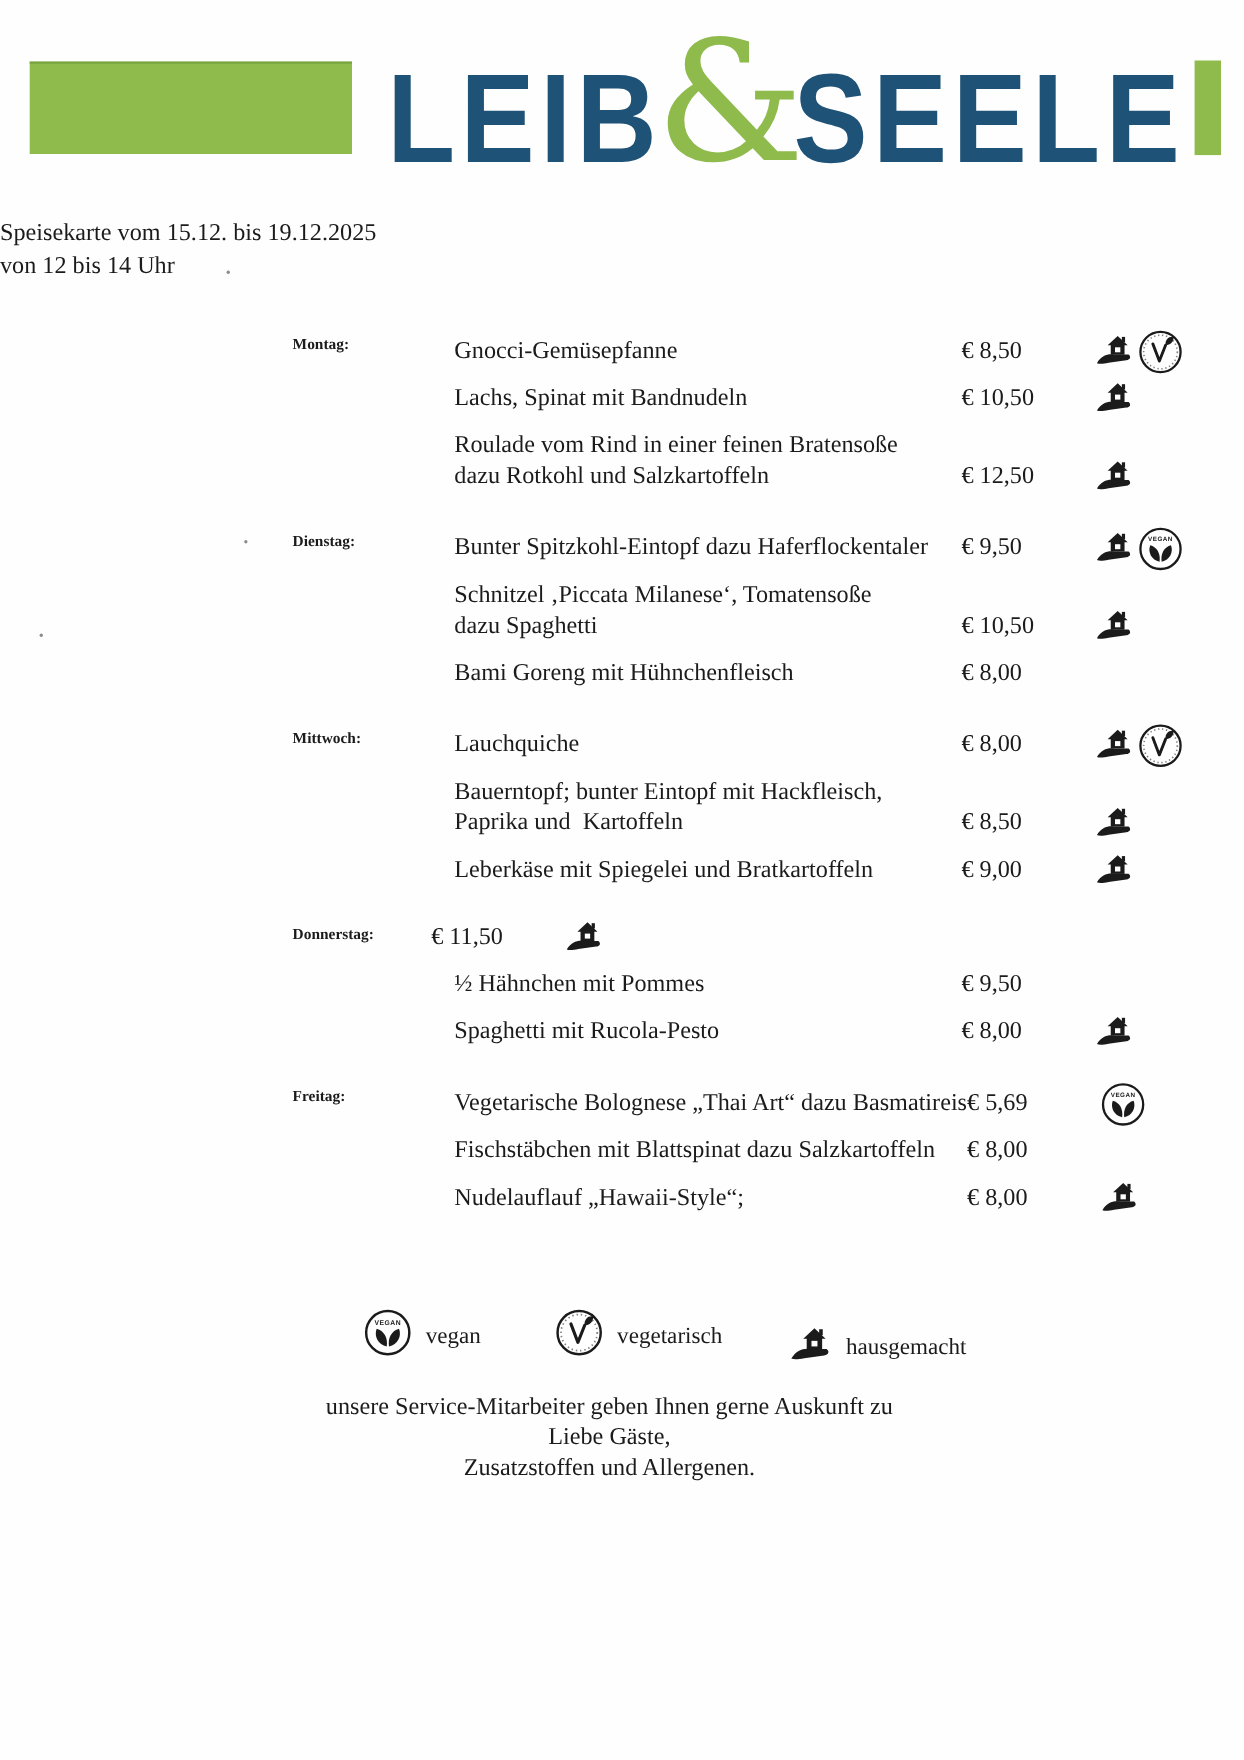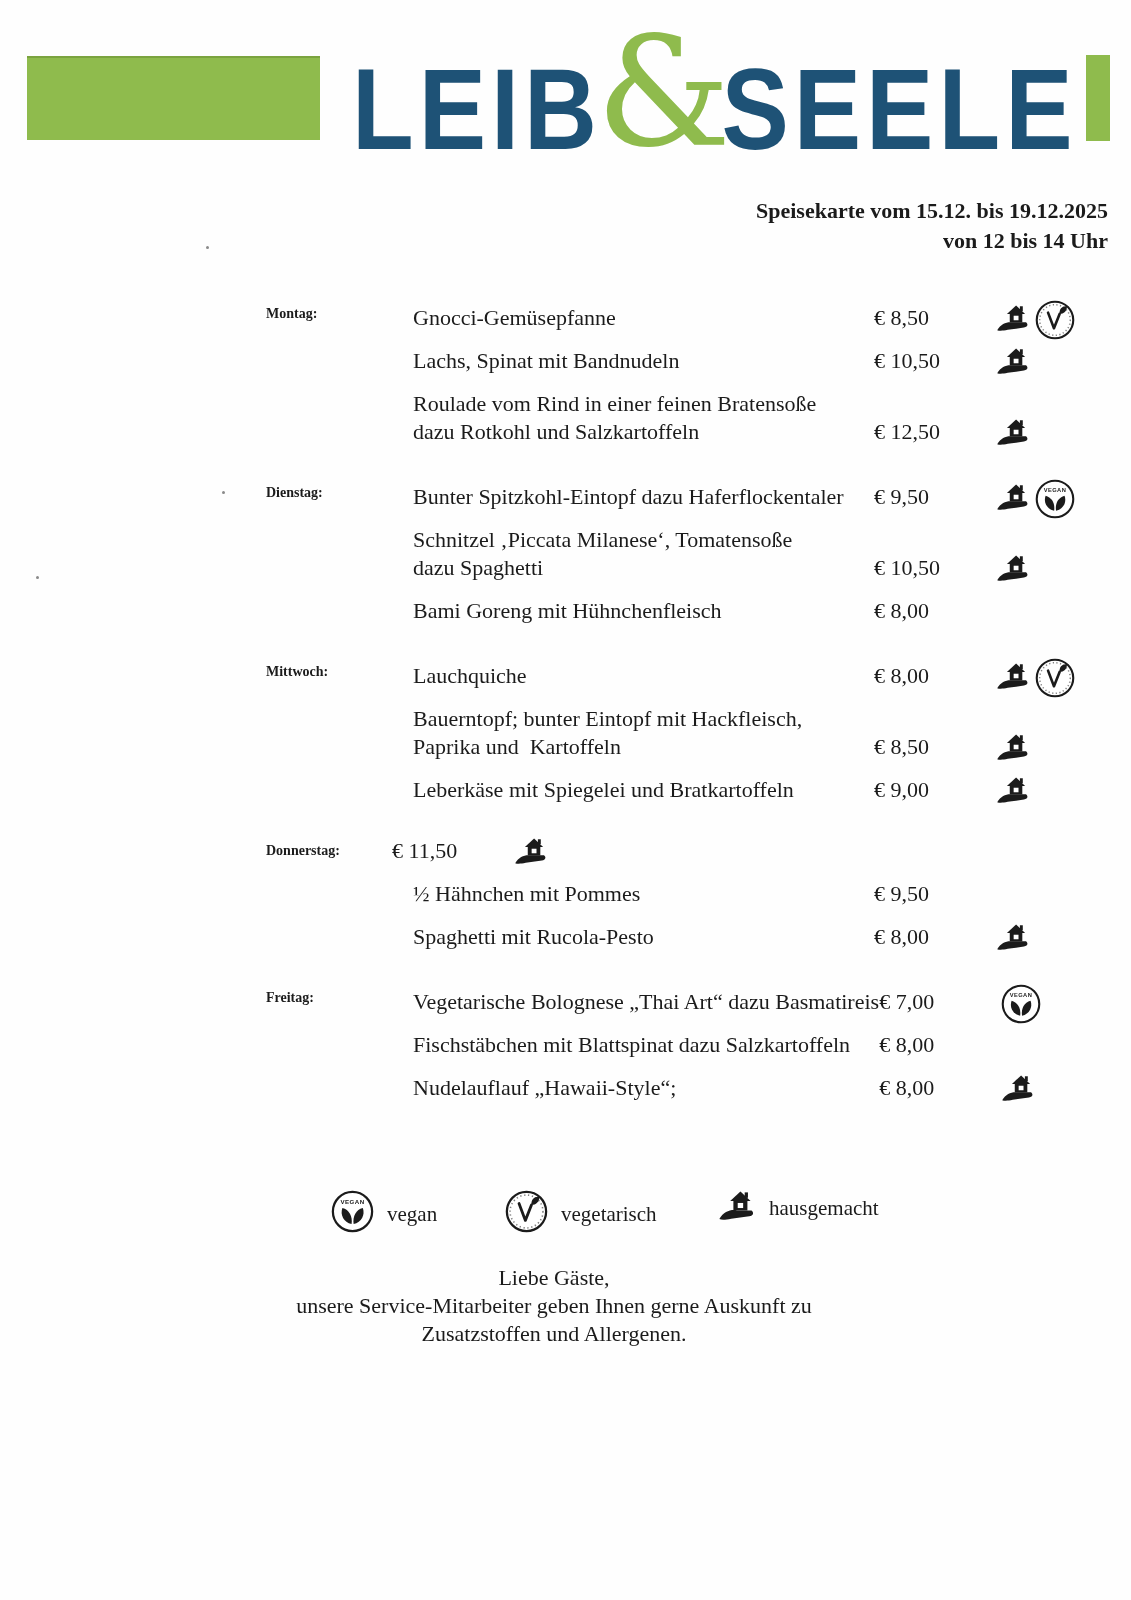--- a/index.html
+++ b/index.html
@@ -11,41 +11,41 @@
   
   .logo-bar-left{position:absolute;left:27px;top:56px;width:293px;height:84px;
     background:#8fbb4d;border-top:2px solid #7ba33f;box-sizing:border-box;}
   .logo-bar-right{position:absolute;left:1086px;top:55px;width:24px;height:86px;background:#8fbb4d;}
   .logo-row{position:absolute;left:352px;top:50px;display:flex;align-items:center;}
   .logo-word{font-family:"Liberation Sans",sans-serif;font-weight:700;font-size:101px;
     line-height:88px;letter-spacing:5px;color:#1e5276;transform:scaleY(1.14);transform-origin:50% 20%;}
   .logo-amp{font-family:"DejaVu Serif",serif;font-weight:400;font-size:152px;line-height:110px;
     color:#8fbb4d;position:relative;top:-12px;margin:0 -10px 0 -6px;}
   
-  .title-block{position:absolute;left:0;top:196px;width:1108px;text-align:right;
-    font-weight:700;font-size:22px;line-height:30px;}
+  .title-block{position:absolute;left:0;top:196px;width:1108px;text-align:left;
+    font-weight:400;font-size:22px;line-height:30px;}
   
   .menu{position:absolute;left:266px;top:300px;width:812px;}
   .day-group{display:flex;align-items:flex-start;margin-bottom:33px;}
   .day-label{width:126px;flex:0 0 126px;font-weight:700;font-size:14px;line-height:28px;}
   .day-items{flex:1;display:flex;flex-direction:column;gap:15px;}
   .item-row{display:flex;align-items:flex-end;}
   .item-name{flex:1;font-size:22px;line-height:28px;white-space:pre;margin-left:21px;}
   .item-price{width:112px;flex:0 0 112px;text-align:left;font-size:22px;line-height:28px;}
   .item-icons{width:92px;flex:0 0 92px;display:flex;align-items:flex-end;gap:5px;padding-left:10px;box-sizing:border-box;}
   .icon-wrap{display:inline-flex;}
   .item-icons .icon-vegetarisch svg,.item-icons .icon-vegan svg{width:40px;height:40px;margin-bottom:-8px;}
   .item-icons .icon-hausgemacht svg{width:34px;height:28px;margin-bottom:0;}
   
   .legend-entry{position:absolute;top:1190px;display:flex;align-items:center;gap:13px;font-size:21px;}
   .legend-entry .icon-vegan svg,.legend-entry .icon-vegetarisch svg{width:43px;height:43px;}
   .legend-entry .icon-hausgemacht svg{width:38px;height:31px;}
   #legend-vegan{left:331px;}
   #legend-vegetarisch{left:505px;justify-content:center;}
-  #legend-hausgemacht{left:718px;}
+  #legend-hausgemacht{left:718px;margin-top:16px;}
   
   .footer-block{position:absolute;left:0;top:1264px;width:1108px;text-align:center;
     font-size:22px;line-height:28px;}
   
   .speck{position:absolute;background:#8a8a8a;border-radius:50%;}
 </style>
 </head>
 <body>
 
 <div class="logo-bar-left"></div>
@@ -286,21 +286,21 @@
             </span>
           </div>
         </div>
       </div>
     </div>
     <div class="day-group">
       <div class="day-label">Freitag:</div>
       <div class="day-items">
         <div class="item-row">
           <div class="item-name">Vegetarische Bolognese „Thai Art“ dazu Basmatireis</div>
-          <div class="item-price">€ 7,00</div>
+          <div class="item-price">€ 5,69</div>
           <div class="item-icons">
             <span class="icon-wrap icon-vegan">
               <svg viewBox="0 0 46 46">
                 <circle cx="23" cy="23" r="21" fill="#fff" stroke="#1b1b1b" stroke-width="2.4"></circle>
                 <text x="23" y="15.2" text-anchor="middle" font-size="6.6" font-weight="700" letter-spacing="0.5" font-family="Liberation Sans, sans-serif" fill="#1b1b1b">VEGAN</text>
                 <path d="M22,36.5 C13.5,34.5 9.5,26.5 12.2,19.2 C19.3,21 23.3,28 22,36.5 Z" fill="#1b1b1b"></path>
                 <path d="M24.2,36.5 C32.7,34.5 36.7,26.5 34,19.2 C26.9,21 22.9,28 24.2,36.5 Z" fill="#1b1b1b"></path>
               </svg>
             </span>
           </div>
@@ -362,20 +362,20 @@
             <rect x="29.5" y="2.5" width="3.6" height="6"></rect>
             <path d="M1.5,32 C6.5,23.5 14,21.2 21,22.4 L37,22.4 C40,24.6 39.3,28.2 34.5,28.8 L14.5,31.6 C8.5,32.9 4,33.1 1.5,32 Z"></path>
           </g>
           <rect x="21.8" y="14.2" width="6" height="5.6" fill="#fff"></rect>
         </svg>
       </span></span>
   <span>hausgemacht</span>
 </div>
 
 <div class="footer-block">
+  <div>unsere Service-Mitarbeiter geben Ihnen gerne Auskunft zu</div>
   <div>Liebe Gäste,</div>
-  <div>unsere Service-Mitarbeiter geben Ihnen gerne Auskunft zu</div>
   <div>Zusatzstoffen und Allergenen.</div>
 </div>
 
 <div class="speck" style="left:206px;top:246px;width:3px;height:3px;"></div>
 <div class="speck" style="left:222px;top:491px;width:3px;height:3px;"></div>
 <div class="speck" style="left:36px;top:576px;width:3px;height:3px;"></div>
 
 </body></html>

